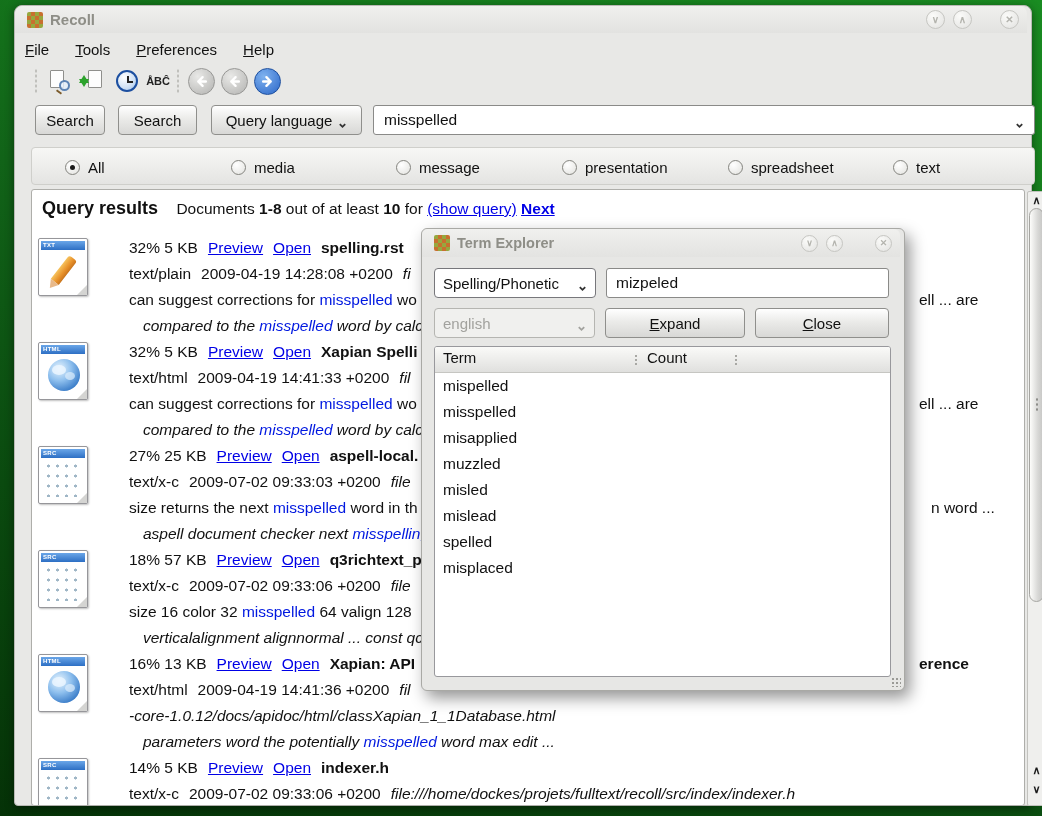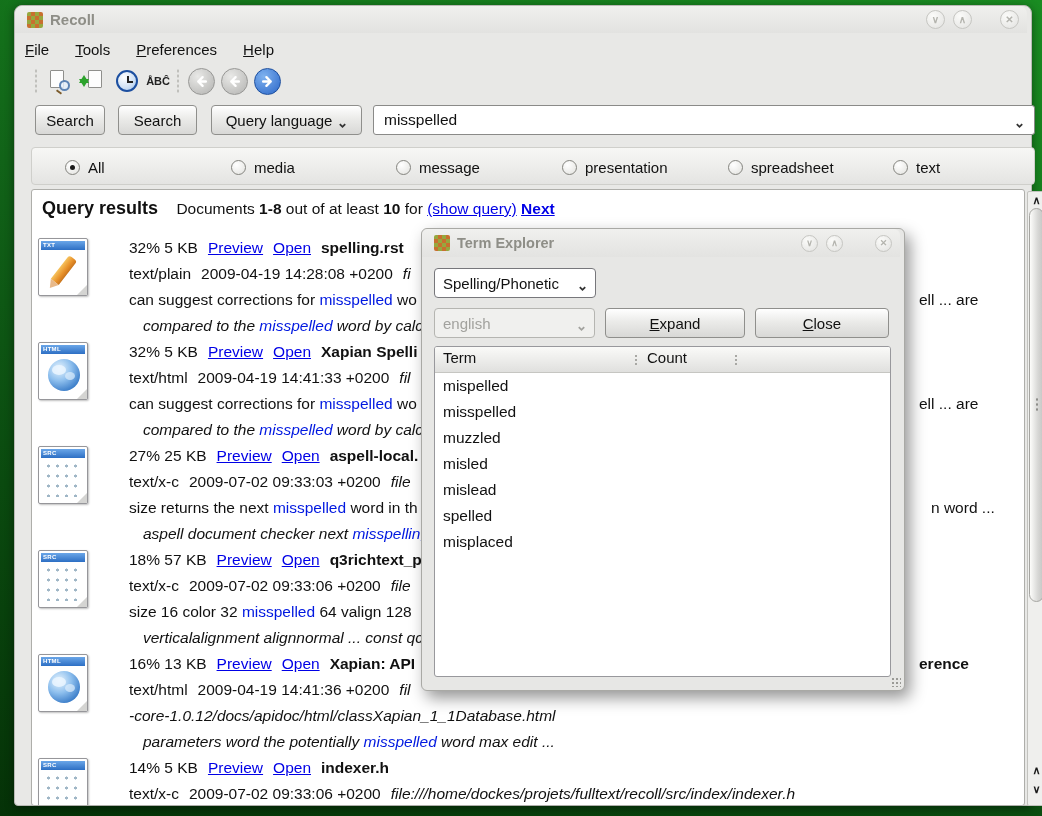--- a/index.html
+++ b/index.html
@@ -393,20 +393,21 @@
     </span>
   </div>
 
   <div class="drow drow1">
     <span class="dcombo">
       <span class="val">Spelling/Phonetic</span>
       <span class="chev"><svg viewBox="0 0 10 10">
             <path d="M2 3.5 L5 6.5 L8 3.5"></path>
           </svg></span>
     </span>
+    <input class="dinput" type="text" value="mizpeled" style="">
   </div>
 
   <div class="drow drow2">
     <span class="dcombo disabled">
       <span class="val">english</span>
       <span class="chev"><svg viewBox="0 0 10 10">
             <path d="M2 3.5 L5 6.5 L8 3.5"></path>
           </svg></span>
     </span>
     <span class="btn dbtn btn-expand" id="expand-btn"><u>E</u>xpand</span>
@@ -416,20 +417,21 @@
   <div class="dtable">
     <div class="dthead">
       <span class="h-term">Term</span>
       <span class="hdots d1"></span>
       <span class="h-count">Count</span>
       <span class="hdots d2"></span>
     </div>
     <div class="dtbody">
         <div class="dtrow"><span>mispelled</span><span style="position: absolute; left: 212px;"></span></div>
         <div class="dtrow"><span>misspelled</span><span style="position: absolute; left: 212px;"></span></div>
+        <div class="dtrow"><span>misapplied</span><span style="position: absolute; left: 212px;"></span></div>
         <div class="dtrow"><span>muzzled</span><span style="position: absolute; left: 212px;"></span></div>
         <div class="dtrow"><span>misled</span><span style="position: absolute; left: 212px;"></span></div>
         <div class="dtrow"><span>mislead</span><span style="position: absolute; left: 212px;"></span></div>
         <div class="dtrow"><span>spelled</span><span style="position: absolute; left: 212px;"></span></div>
         <div class="dtrow"><span>misplaced</span><span style="position: absolute; left: 212px;"></span></div>
       </div>
   </div>
 
   <span class="dgrip"></span>
 </div>

